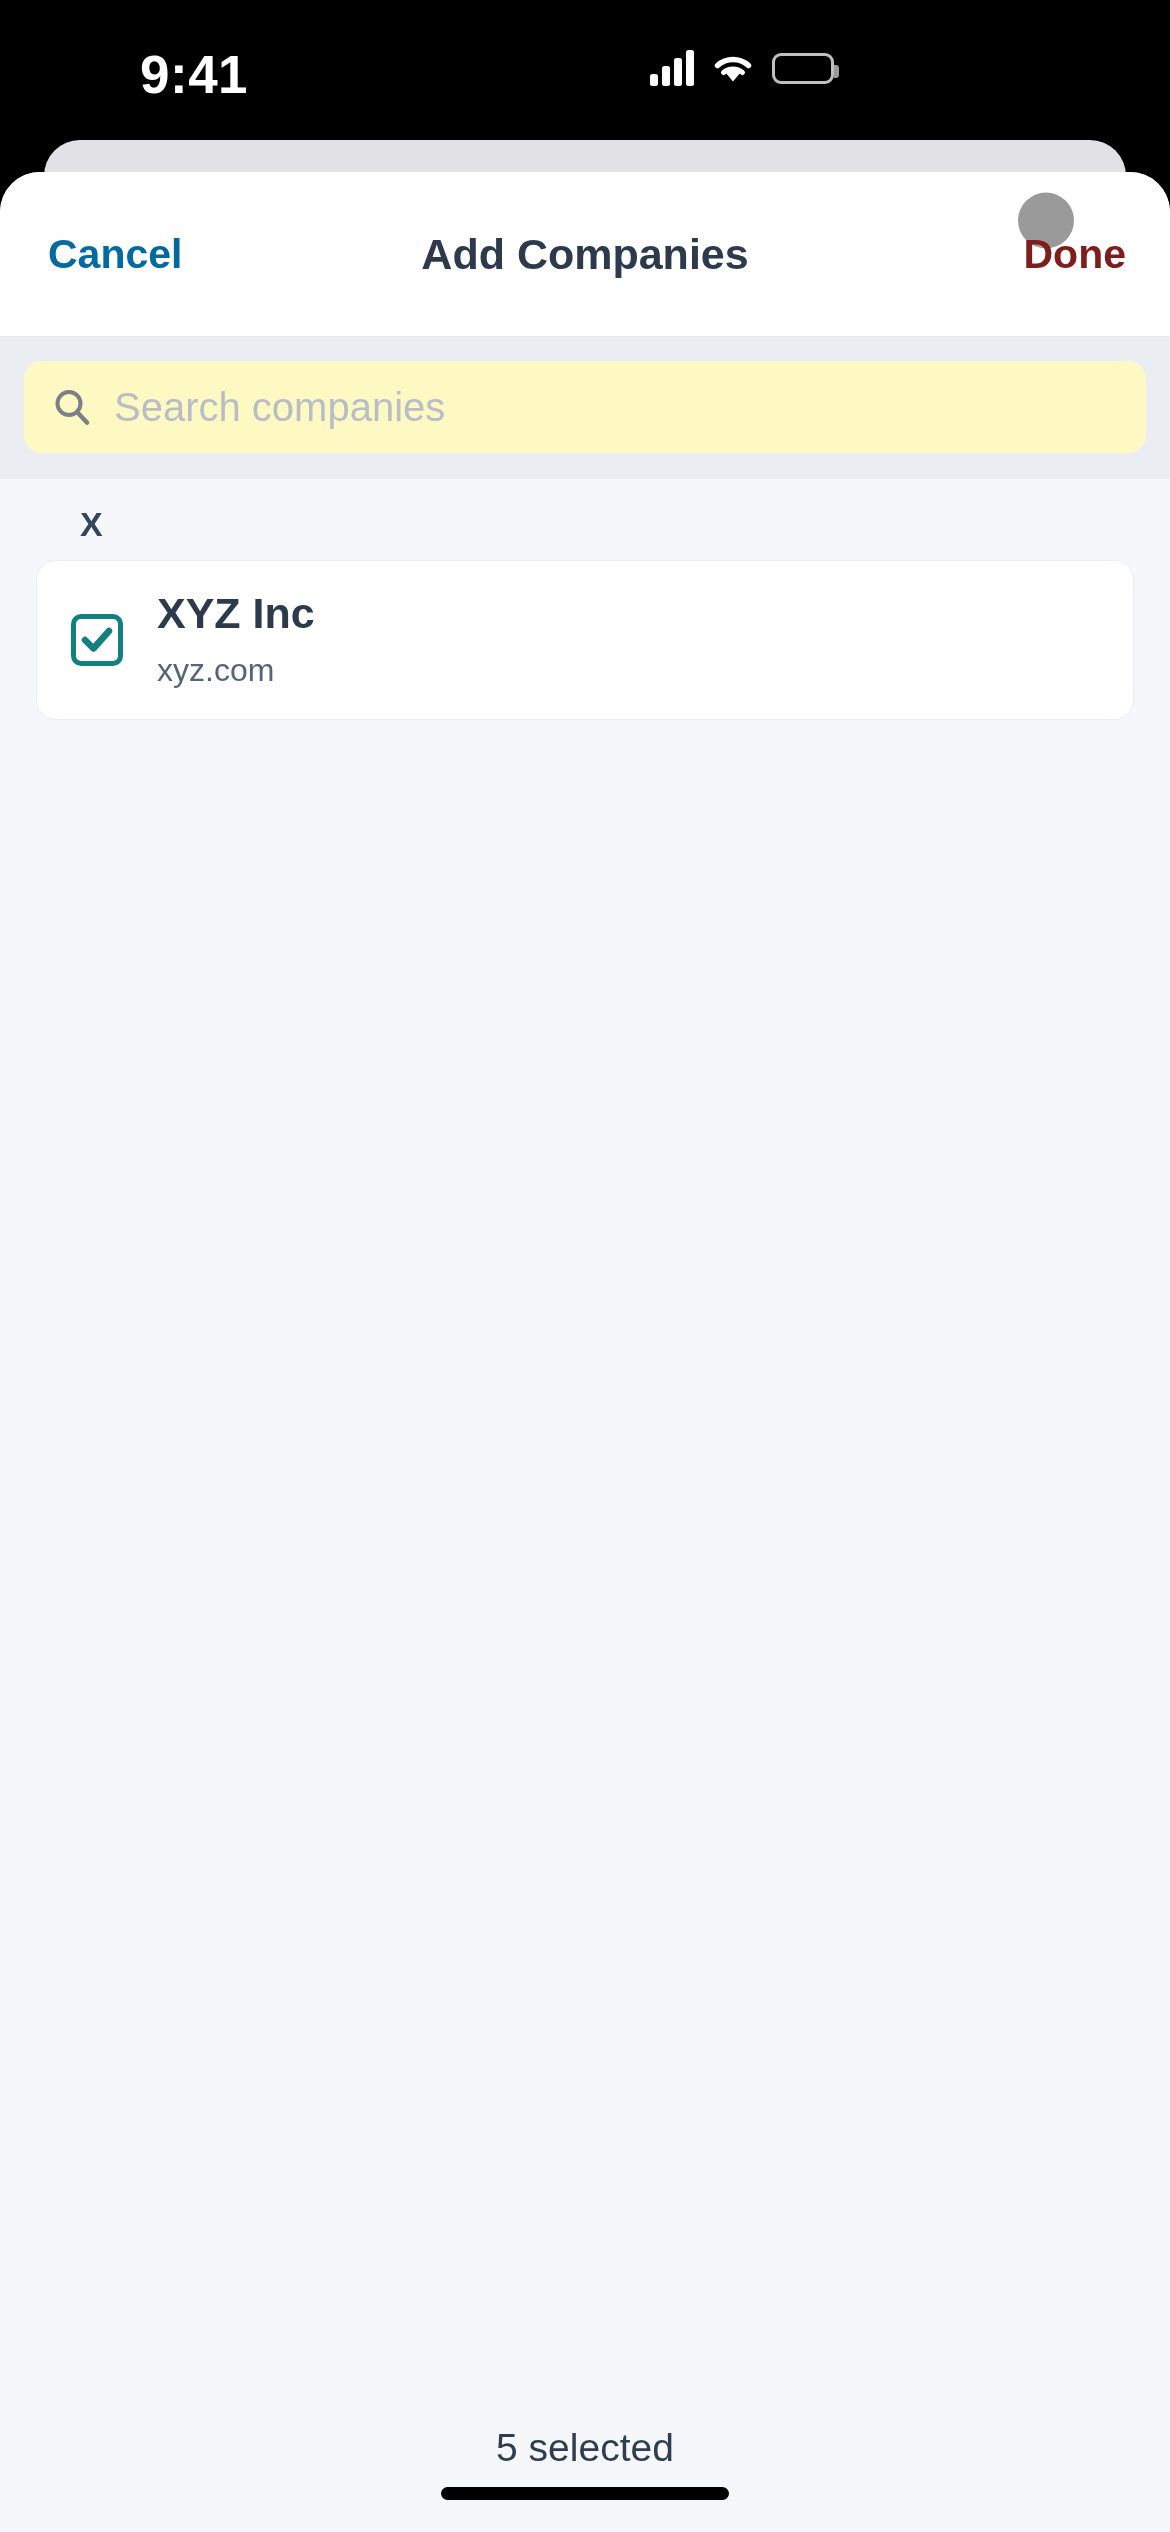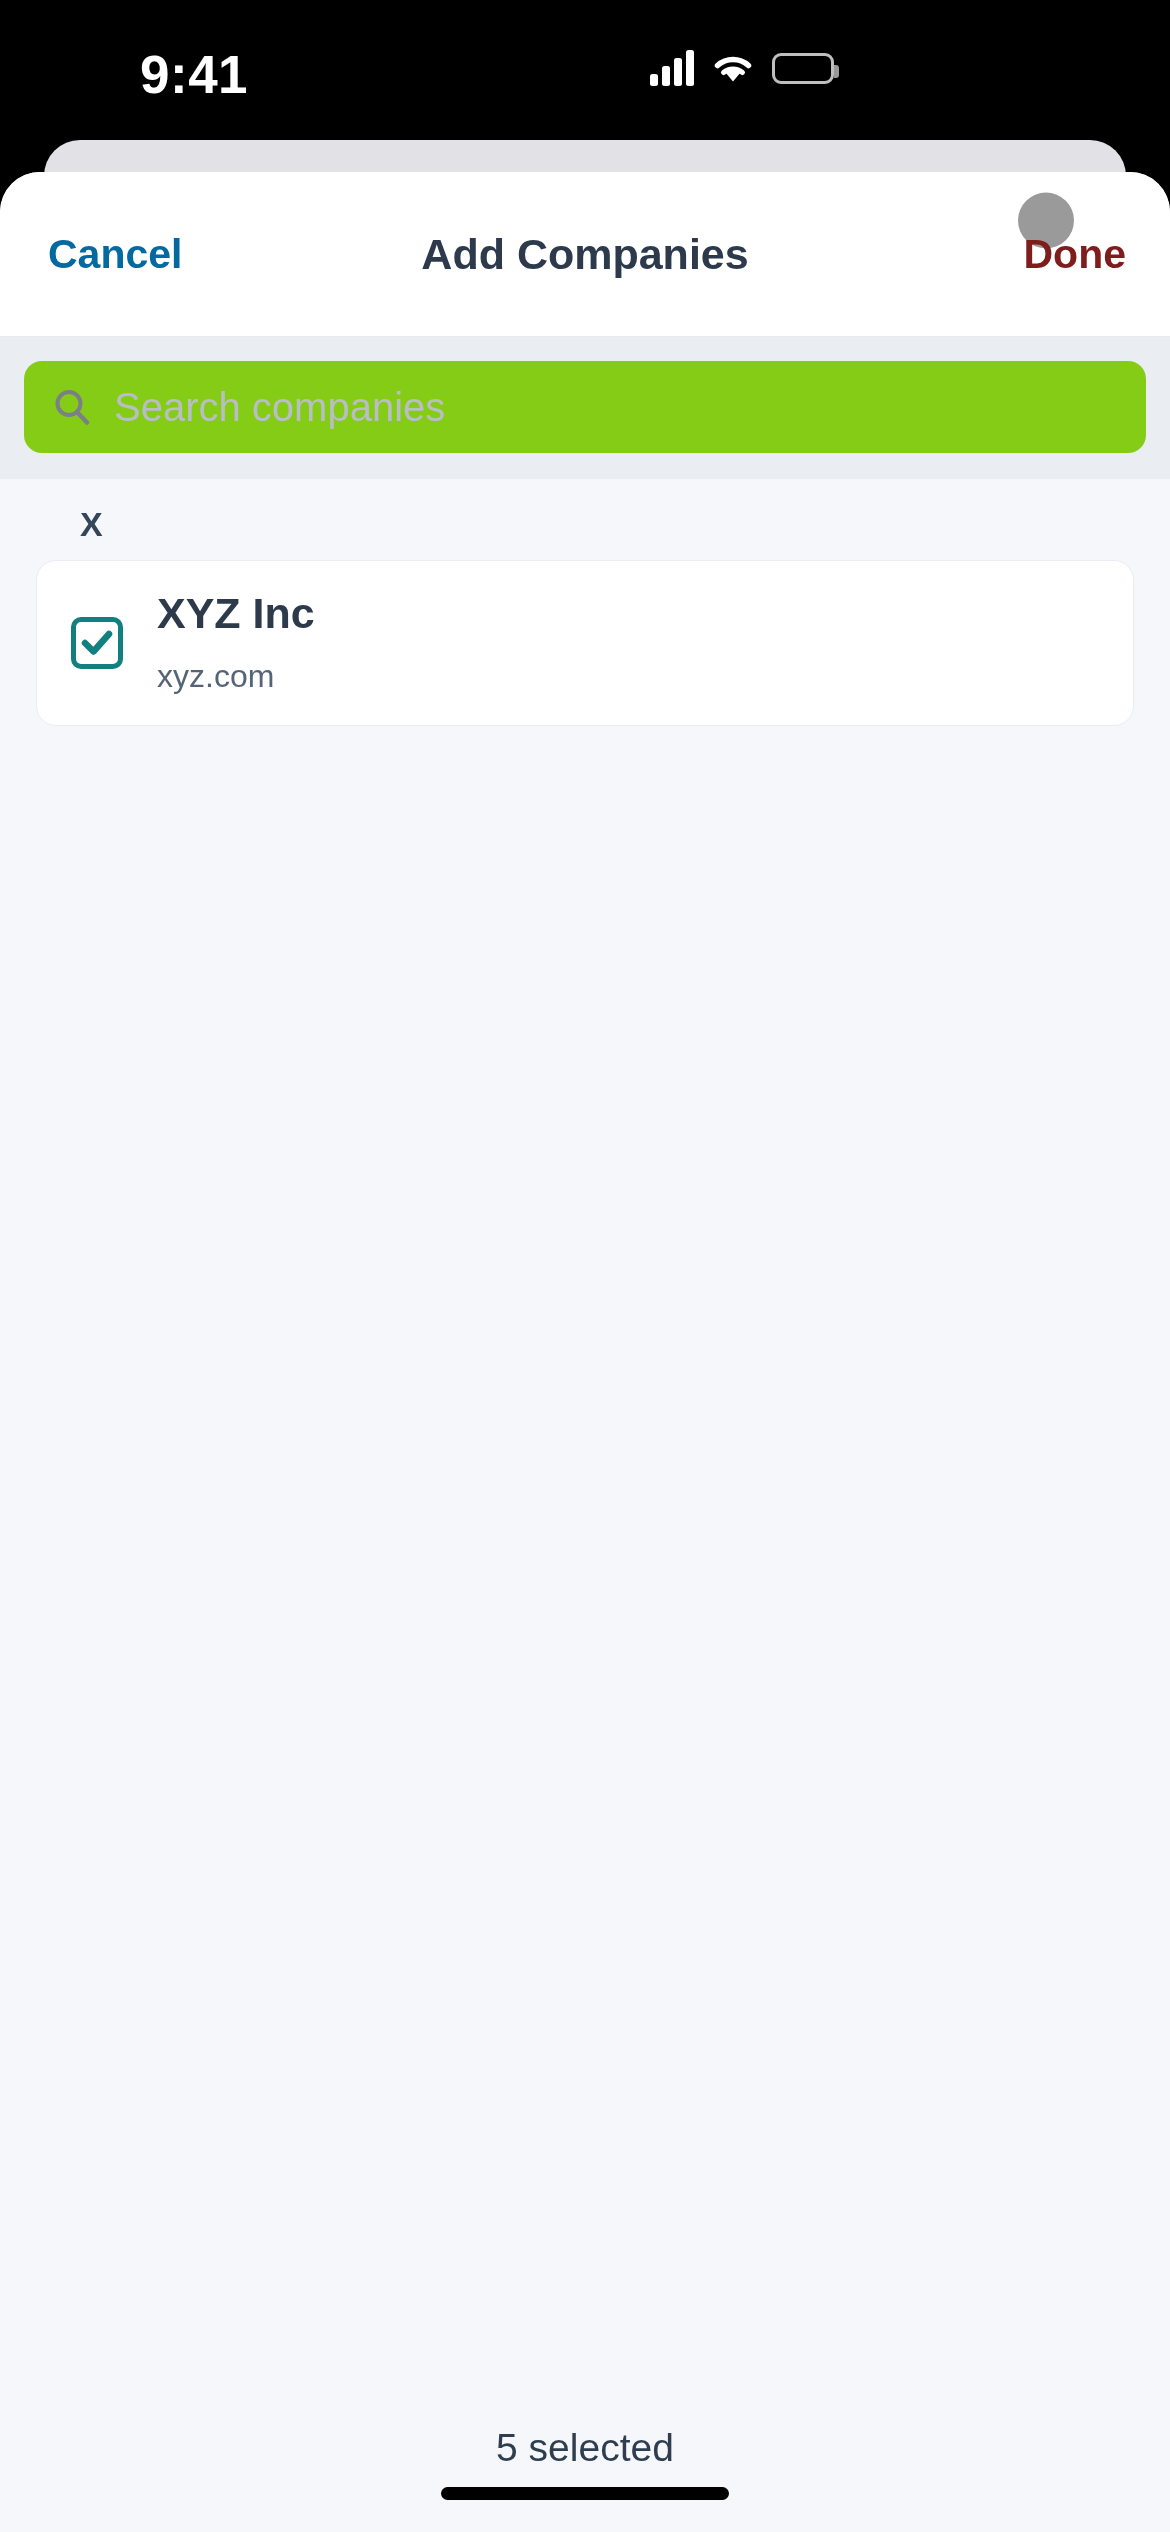--- a/index.html
+++ b/index.html
@@ -99,21 +99,21 @@
   }
 
   
   #search-strip {
     background:#eaeef3;
     padding:24px 24px 26px 24px;
   }
   #search-field {
     display:flex; align-items:center;
     height:92px;
-    background:#84cc16;
+    background:#fef9c3;
     border-radius:18px;
     padding:0 28px;
     gap:22px;
   }
   .magnifier { width:40px; height:40px; flex:0 0 auto; }
   #search-input {
     flex:1; border:none; outline:none; background:transparent;
     font-size:40px; color:#30404f;
     font-family:"Liberation Sans", sans-serif;
   }
@@ -142,21 +142,21 @@
     cursor:pointer;
   }
   .checkbox {
     flex:0 0 auto;
     width:52px; height:52px;
     border:5px solid #11807e;
     border-radius:10px;
     background:#fff;
     display:flex; align-items:center; justify-content:center;
   }
-  .company-text { display:flex; flex-direction:column; gap:22px; }
+  .company-text { display:flex; flex-direction:column; gap:16px; }
   .company-name {
     font-size:43px; font-weight:700; color:#2c3a4b;
     line-height:1.05;
   }
   .company-domain {
     font-size:32px; color:#566477;
   }
 
   
   #selected-count {

